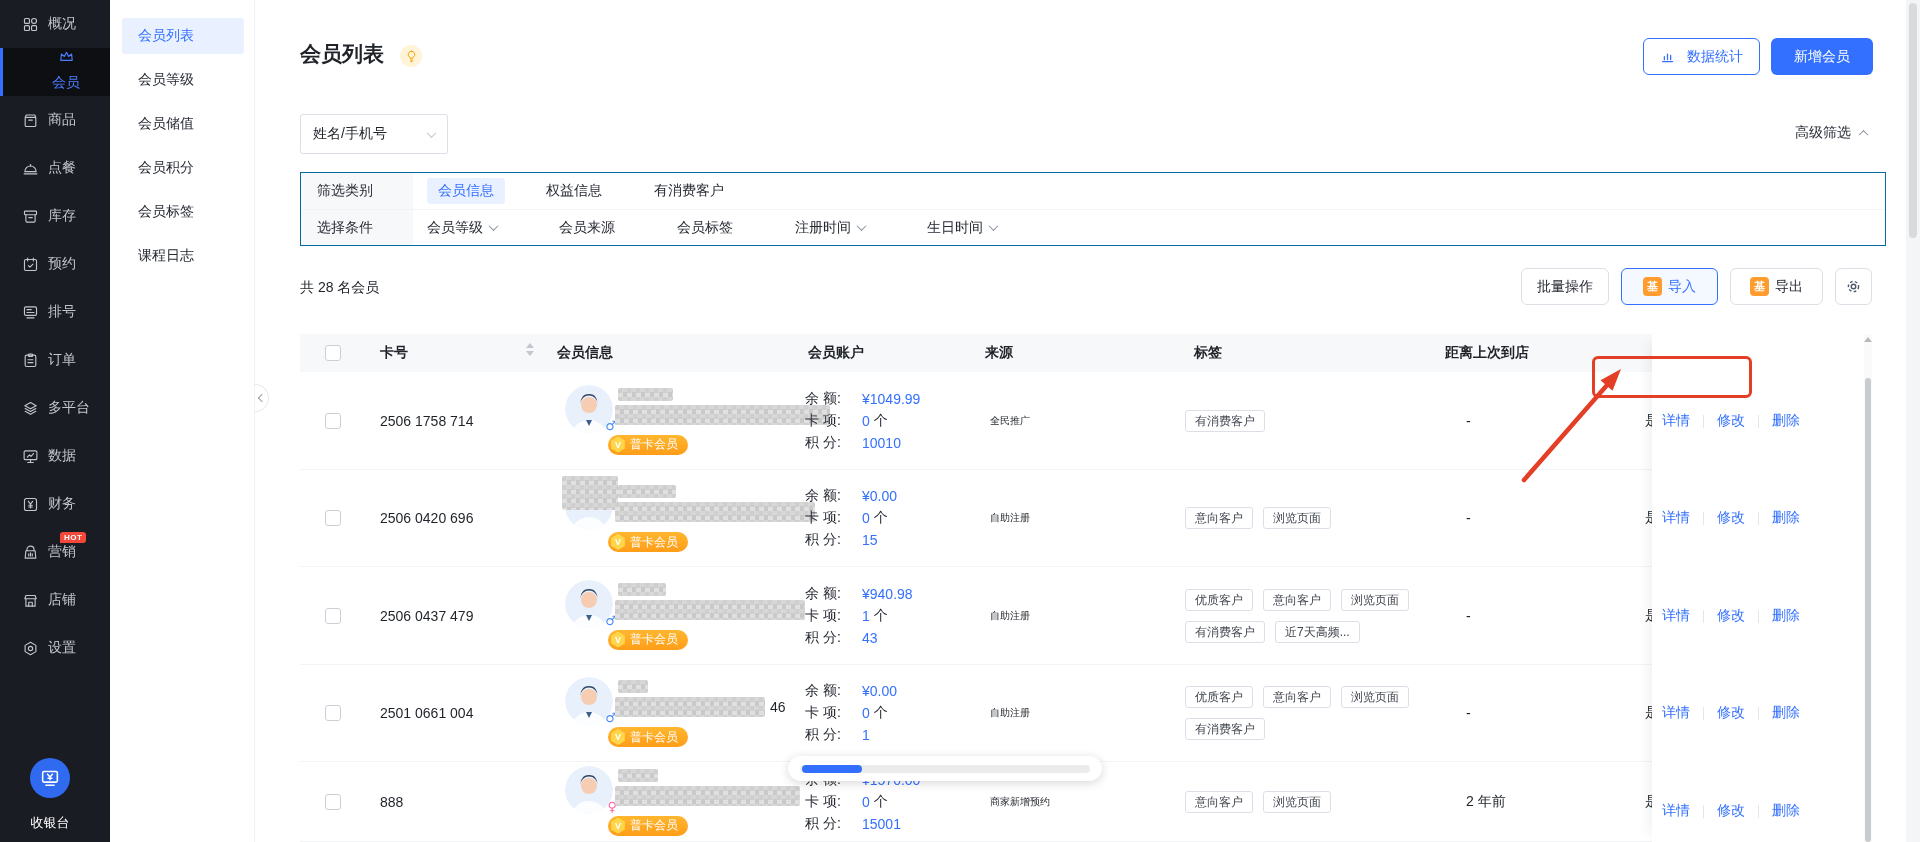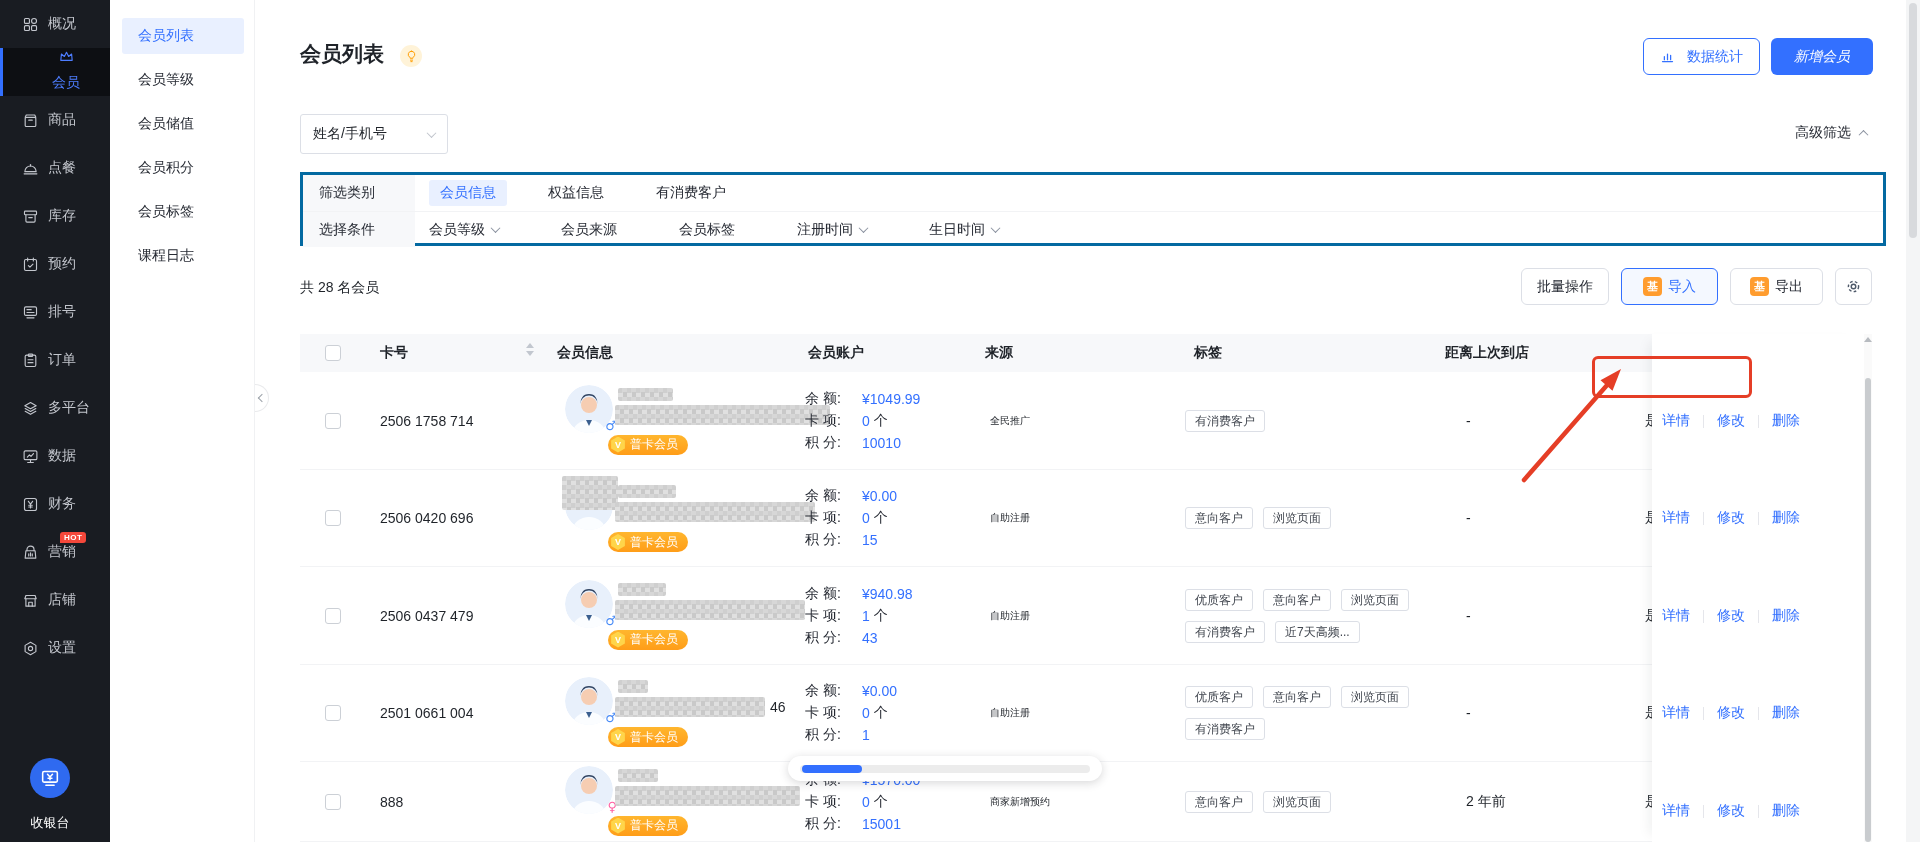--- a/index.html
+++ b/index.html
@@ -41,37 +41,37 @@
   .cv-gray{border-color:#c0c4cc;}
 
   
   .page-title{left:300px;top:40px;font-size:21px;font-weight:bold;}
   .bulb{left:400px;top:45px;width:22px;height:22px;border-radius:50%;background:#fff3d8;
         display:flex;align-items:center;justify-content:center;cursor:pointer;}
   .bulb svg{width:15px;height:15px;stroke:#ff9d00;fill:none;stroke-width:1.6;stroke-linecap:round;stroke-linejoin:round;}
   .btn{display:flex;align-items:center;justify-content:center;border-radius:6px;font-size:14px;cursor:pointer;background:#fff;}
   .stats-btn{left:1643px;top:38px;width:117px;height:37px;border:1px solid #3370ff;color:#3370ff;gap:12px;}
   .stats-btn svg{width:15px;height:15px;stroke:#3370ff;fill:none;stroke-width:2;stroke-linecap:round;}
-  .add-btn{left:1771px;top:38px;width:102px;height:37px;background:#3370ff;color:#fff;border:none;font-style:italic;}
+  .add-btn{left:1771px;top:38px;width:102px;height:37px;background:#3370ff;color:#fff;border:none;}
 
   
   .field-select{left:300px;top:114px;width:148px;height:40px;border:1px solid #dcdfe6;border-radius:3px;
                 display:flex;align-items:center;justify-content:space-between;padding:0 12px;font-size:14px;cursor:pointer;background:#fff;}
   .search-box{left:452px;top:114px;width:430px;height:40px;border:1px solid #dcdfe6;border-radius:3px;
               display:flex;align-items:center;background:#fff;}
   .search-box .mag{margin-left:12px;flex:none;width:16px;height:16px;}
   .search-box .mag svg{width:16px;height:16px;stroke:#c0c4cc;fill:none;stroke-width:1.8;stroke-linecap:round;}
   .search-box input{flex:1;border:none;outline:none;font-size:14px;padding:0 10px 0 8px;color:#333;background:transparent;font-family:inherit;min-width:0;}
   .search-box input::placeholder{color:#c0c4cc;}
   .search-sep{width:1px;height:38px;background:#dcdfe6;flex:none;}
   .search-btn{width:104px;text-align:center;font-size:14px;color:#262a33;cursor:pointer;flex:none;}
   .advanced{left:1795px;top:124px;display:flex;gap:9px;align-items:center;font-size:14px;color:#262a33;cursor:pointer;}
 
   
-  .filter-block{left:300px;top:172px;width:1586px;height:74px;border:3px solid #0369a1;}
+  .filter-block{left:300px;top:172px;width:1586px;height:74px;border:1px solid #0369a1;}
   .filter-row{display:flex;align-items:stretch;height:36px;}
   .filter-row + .filter-row{border-top:1px solid #f2f3f5;}
   .filter-label{width:112px;background:#f7f8fa;display:flex;align-items:center;padding-left:16px;
                 font-size:14px;color:#262a33;flex:none;}
   .filter-items{display:flex;align-items:center;padding-left:14px;}
   .fcat{padding:4px 11px;margin-right:30px;font-size:14px;color:#262a33;border-radius:3px;cursor:pointer;}
   .fcat.active{background:#e9f0ff;color:#3370ff;}
   .fcond{display:flex;align-items:center;gap:7px;margin-right:62px;font-size:14px;color:#262a33;cursor:pointer;}
 
   

